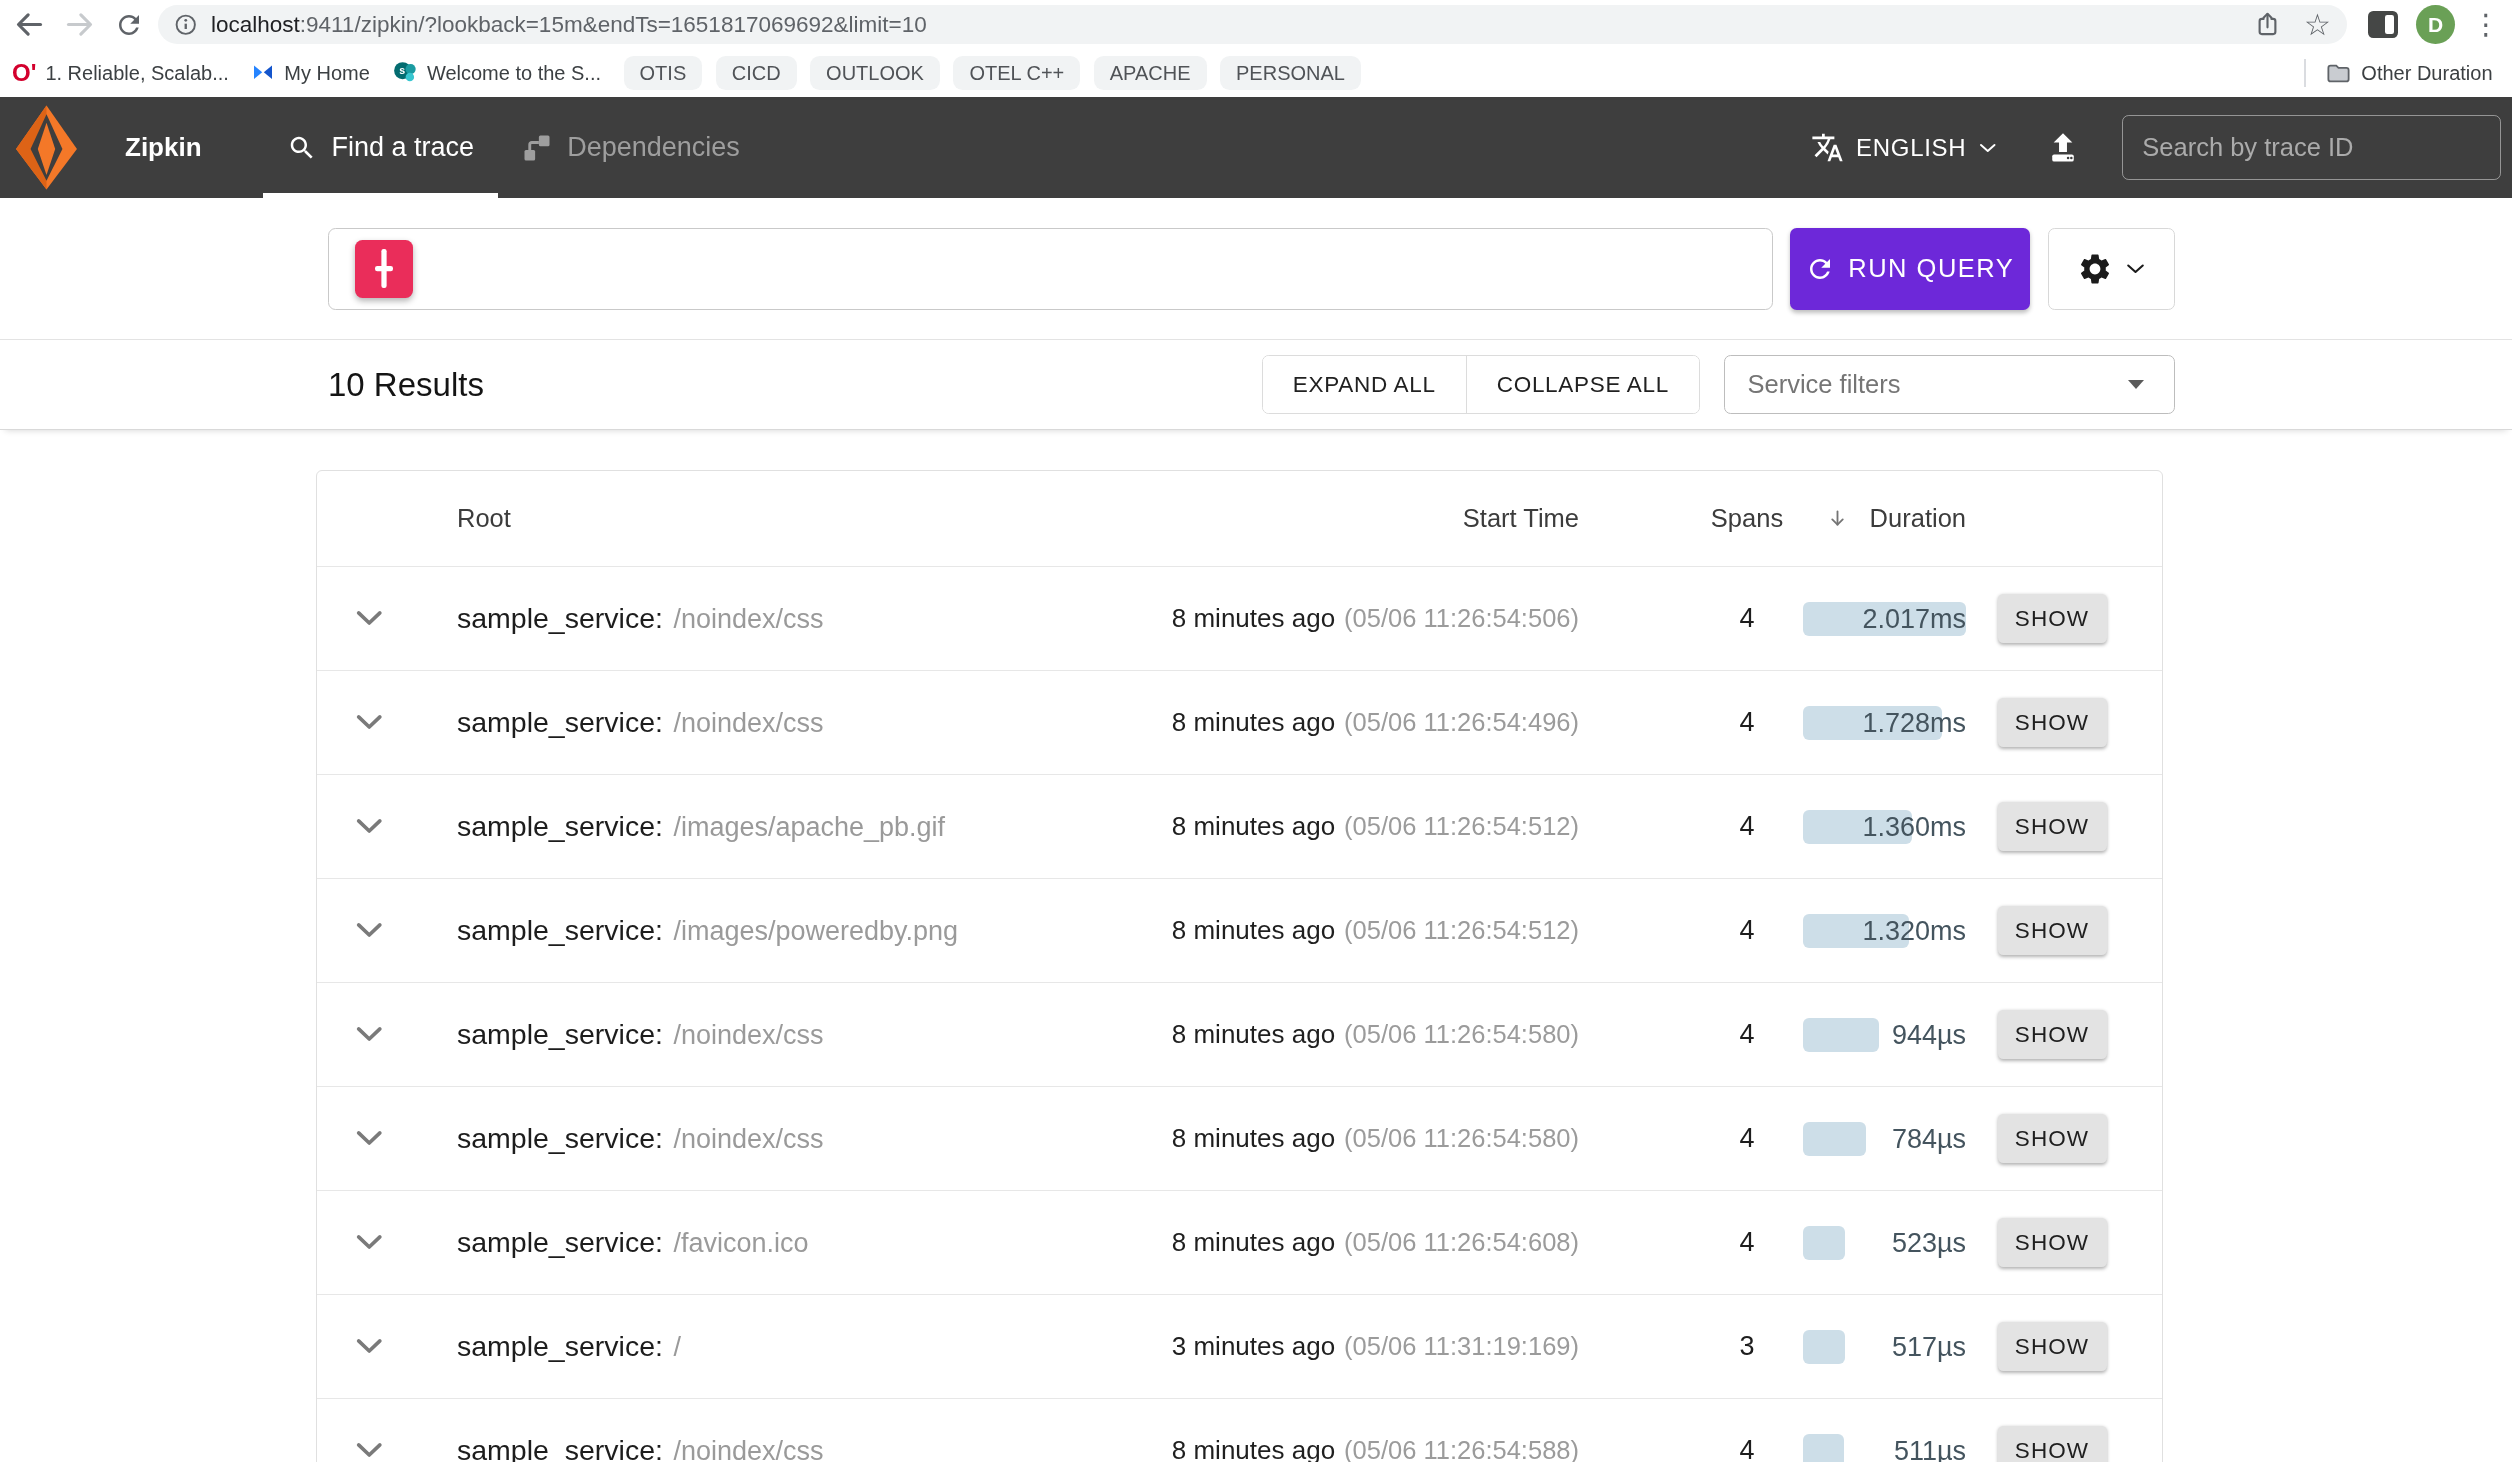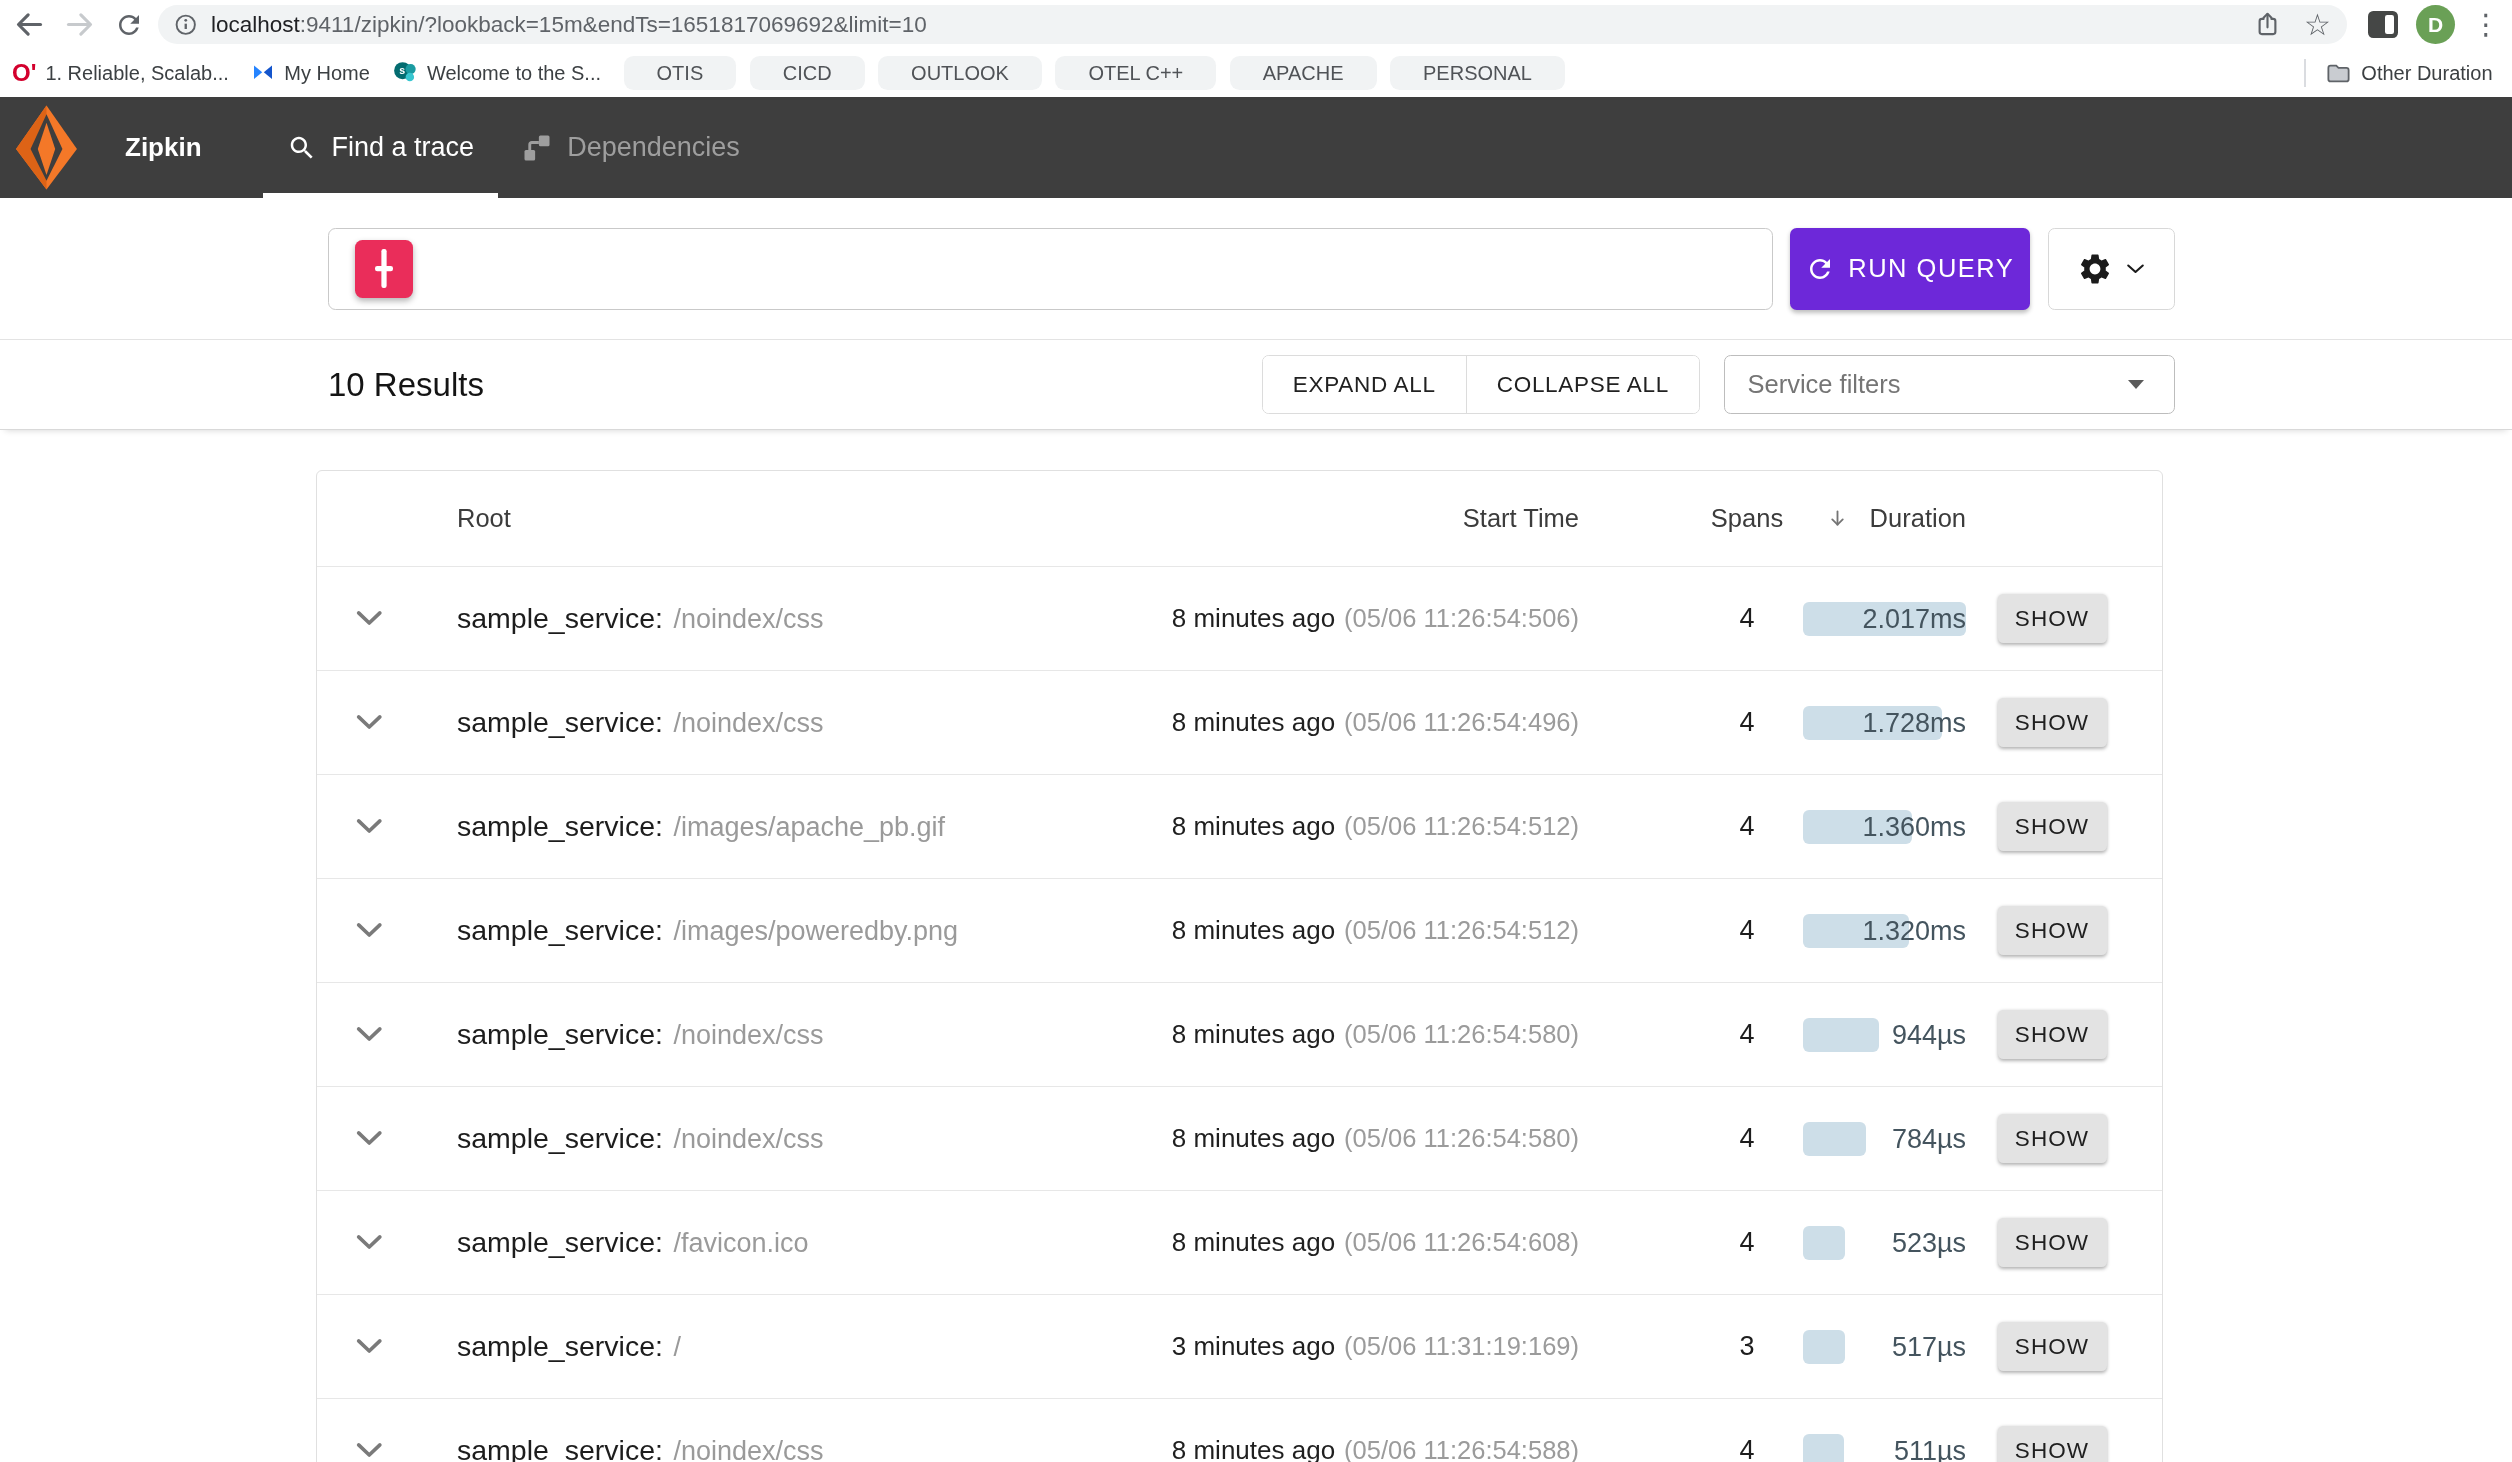--- a/index.html
+++ b/index.html
@@ -25,21 +25,21 @@
   .avatar { width:39px; height:39px; border-radius:50%; background:#6aa056; color:#fff; font-size:21px;
     font-weight:bold; display:flex; align-items:center; justify-content:center; margin-left:18px; cursor:pointer; }
   .kebab { font-size:28.5px; color:#5f6368; background:none; border:none; margin:0 12px 0 16.5px; cursor:pointer; }
 
   
   .bookmarks { height:48px; background:#fff; display:flex; align-items:center; padding:0 15px 0 12px; }
   .bm { display:flex; align-items:center; margin-right:22.5px; cursor:pointer; }
   .bm .lbl { font-size:20px; color:#3c4043; margin-left:9px; white-space:nowrap; }
   .bm-oreilly { color:#d3002d; font-weight:bold; font-size:24px; }
   .chip { height:34px; background:#f1f3f4; border-radius:9.7px; display:flex; align-items:center;
-    padding:0 33px; margin-right:13.5px; font-size:20px; color:#505357; cursor:pointer; }
+    padding:0 16px; margin-right:13.5px; font-size:20px; color:#505357; cursor:pointer; }
   .vdiv { width:1.5px; height:28.5px; background:#dadce0; margin:0 19.5px 0 4.5px; }
 
   
   .zk { height:101px; background:#3e3e3e; display:flex; align-items:stretch; }
   .logo-wrap { display:flex; align-items:center; margin-left:9px; }
   .brand { color:#fff; font-size:26px; font-weight:bold; margin-left:41px; display:flex; align-items:center; }
   .tab { display:flex; align-items:center; padding:0 24px; color:#fff; font-size:27px; cursor:pointer; }
   .tab.first { margin-left:61px; }
   .tab .ic { margin-right:15px; }
   .tab.active { border-bottom:5.2px solid #fff; padding-top:5.2px; }
@@ -220,20 +220,44 @@
       <span class="ic">
         <svg width="30" height="30" viewBox="0 0 24 24" fill="#9e9e9e">
             <rect x="13.5" y="2" width="8.5" height="8.5" rx="1.2"></rect>
             <rect x="2" y="13.5" width="8.5" height="8.5" rx="1.2"></rect>
             <path d="M6.2 13.5V9.2c0-.9.7-1.6 1.6-1.6h5.7" fill="none" stroke="#9e9e9e" stroke-width="2.3"></path>
           </svg>
       </span>
       <span>Dependencies</span>
     </div>
 
+    <div class="zk-right">
+      <div class="lang">
+        <span style="margin-right:12px;">
+          <svg width="33" height="33" viewBox="0 0 24 24" fill="#fff">
+              <path d="M12.87 15.07l-2.54-2.51.03-.03A17.52 17.52 0 0 0 14.07 6H17V4h-7V2H8v2H1v2h11.17C11.5 7.92 10.44 9.75 9 11.35 8.07 10.32 7.3 9.19 6.69 8h-2c.73 1.63 1.73 3.17 2.98 4.56l-5.09 5.02L4 19l5-5 3.11 3.11.76-2.04zM18.5 10h-2L12 22h2l1.12-3h4.75L21 22h2l-4.5-12zm-2.62 7l1.62-4.33L19.12 17h-3.24z"></path>
+            </svg>
+        </span>
+        <span>ENGLISH</span>
+        <span class="chev">
+          <svg width="19.5" height="12" viewBox="0 0 26 16" fill="none" stroke="#fff" stroke-width="2.6" stroke-linecap="round" stroke-linejoin="round">
+              <polyline points="4,4 13,12 22,4"></polyline>
+            </svg>
+        </span>
+      </div>
+      <button class="upload">
+        <svg width="34" height="34" viewBox="0 0 24 24">
+            <path d="M12 1.5 18.6 8.2h-3.8v6.6H9.2V8.2H5.4Z" fill="#fff"></path>
+            <rect x="4.4" y="16.6" width="15.2" height="5" rx="1.3" fill="#fff"></rect>
+            <circle cx="15.6" cy="19.1" r="0.9" fill="#3e3e3e"></circle>
+            <circle cx="17.9" cy="19.1" r="0.9" fill="#3e3e3e"></circle>
+          </svg>
+      </button>
+      <input class="trace-search" placeholder="Search by trace ID" style="">
+    </div>
   </header>
 
   <section class="query-row">
     <div class="query-box">
       <button class="add-btn">
         <span>
           <svg width="30" height="45" viewBox="0 0 40 60">
               <rect x="16.5" y="4" width="7" height="52" rx="3" fill="#fff"></rect>
               <rect x="8" y="26.5" width="24" height="7" rx="3" fill="#fff"></rect>
             </svg>

